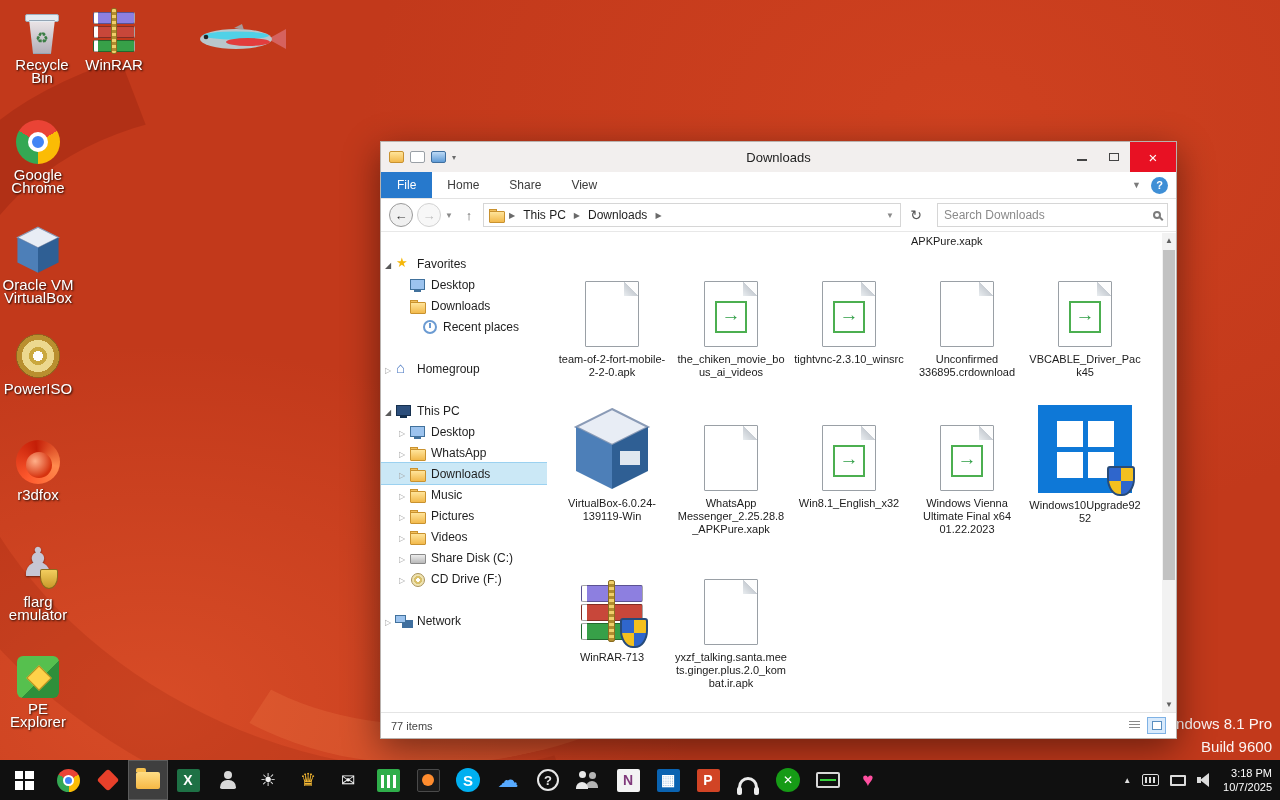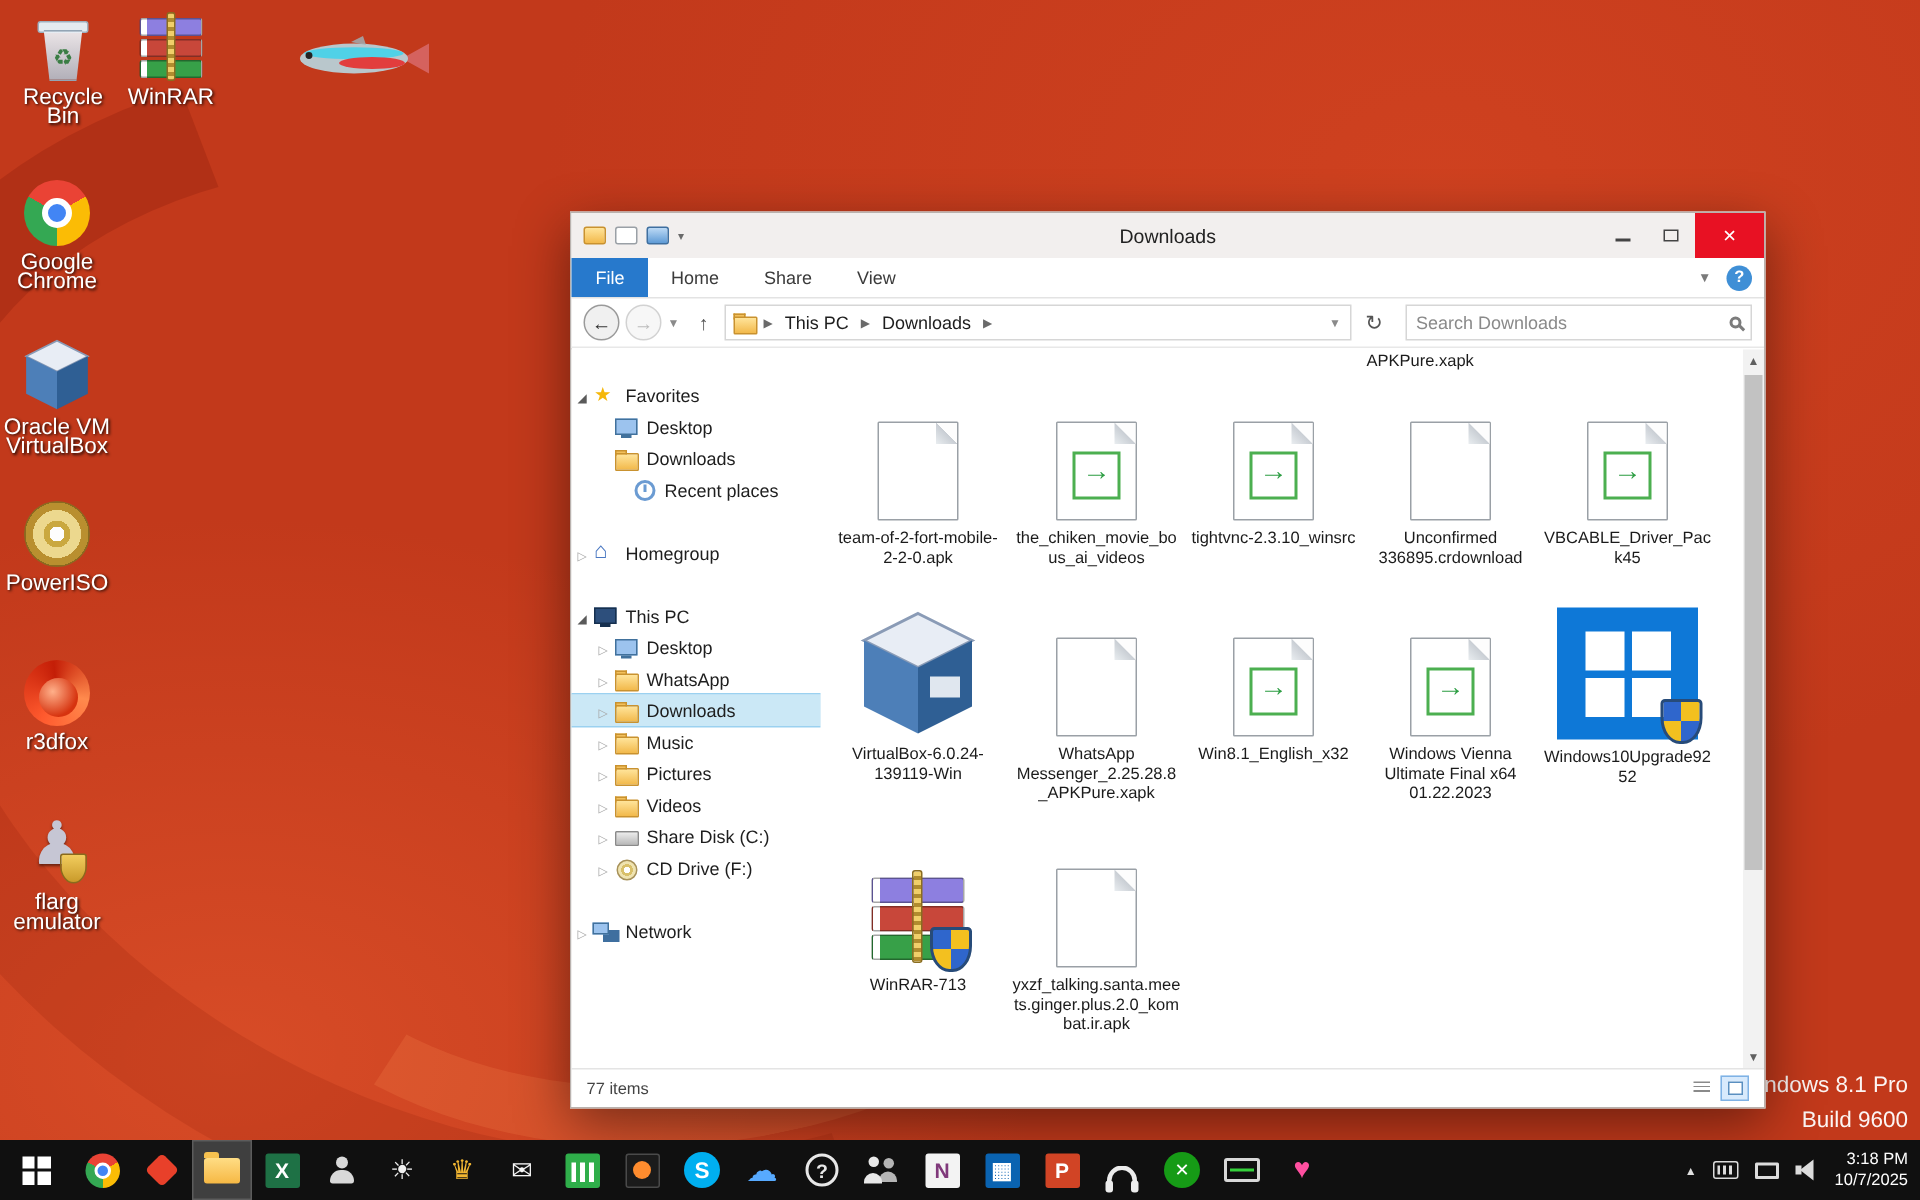--- a/index.html
+++ b/index.html
@@ -334,20 +334,26 @@
         <div class="art-fox"></div>
       </div>
     <div class="dlabel">r3dfox</div>
   </div>
   <div class="dicon" style="left:2px;top:545px">
     <div class="art">
         <div class="art-flarg"></div>
       </div>
     <div class="dlabel">flarg emulator</div>
   </div>
+  <div class="dicon" style="left:2px;top:652px">
+    <div class="art">
+        <div class="art-pe"></div>
+      </div>
+    <div class="dlabel">PE Explorer</div>
+  </div>
 
   <svg id="fish" width="92" height="34" viewBox="0 0 92 34">
     <polygon points="72,17 90,7 90,27" fill="#d86a6a" opacity="0.85"></polygon>
     <ellipse cx="40" cy="17" rx="36" ry="10" fill="#b9c7cc"></ellipse>
     <ellipse cx="40" cy="13.5" rx="33" ry="4" fill="#45d2ea" opacity="0.9"></ellipse>
     <ellipse cx="52" cy="20" rx="22" ry="4" fill="#e23d3d"></ellipse>
     <circle cx="10" cy="15" r="2.3" fill="#222"></circle>
     <polygon points="38,6 46,2 48,8" fill="#9fb3ba" opacity="0.8"></polygon>
   </svg>
 

